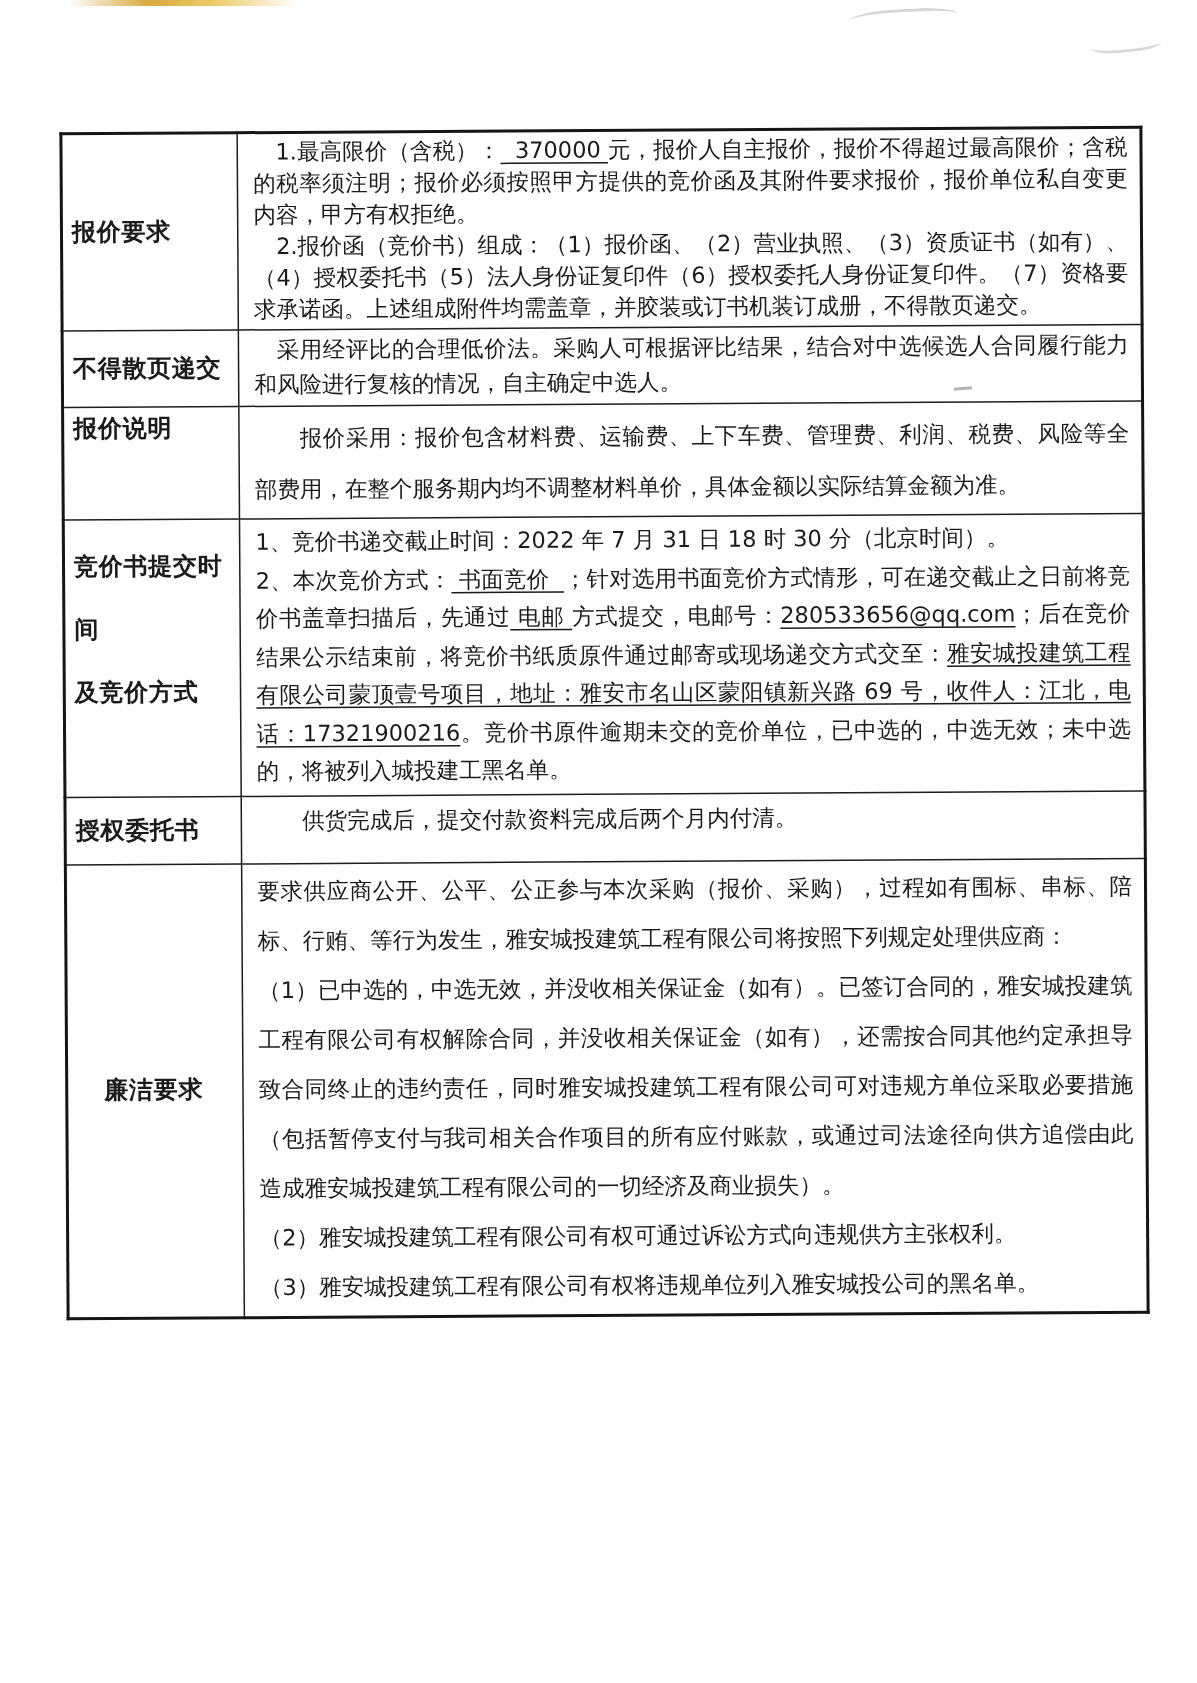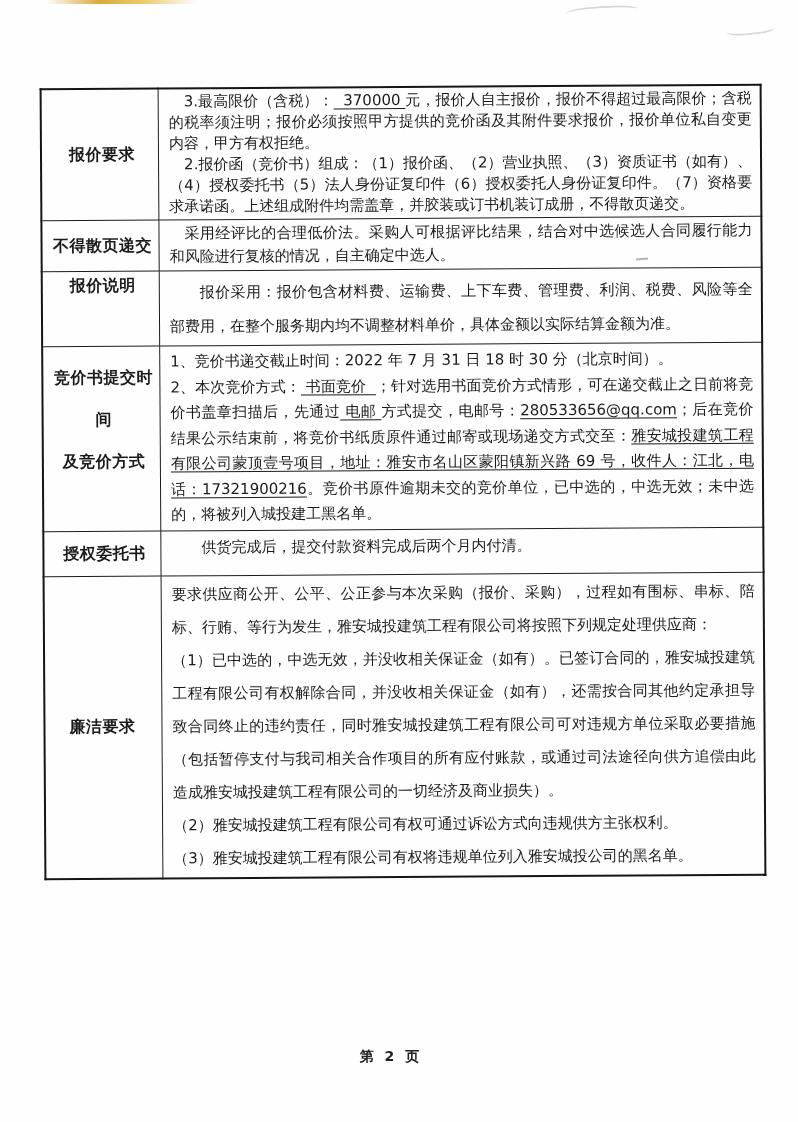--- a/index.html
+++ b/index.html
@@ -24,21 +24,21 @@
   
   .doc-table{
     position:absolute;left:42px;top:86px;width:722px;
     border-collapse:collapse;table-layout:fixed;
     border:2.4px solid #151515;
     transform:rotate(-0.35deg);
   }
   .doc-table td{border:1.6px solid #1d1d1d;vertical-align:middle;overflow:hidden;}
   .label-cell{
     width:108px;font-weight:bold;font-size:16px;line-height:24px;
-    padding:2px 2px 2px 6px;white-space:pre-line;letter-spacing:.5px;text-align:center;
+    padding:2px 2px 2px 6px;white-space:pre-line;letter-spacing:.5px;
   }
   .content-cell{padding:2px 8px 2px 10px;font-size:15px;}
   .content-cell p{margin:0;text-align:justify;}
   .u{text-decoration:underline;text-underline-offset:3px;}
 
   .row-0 td{height:106px;}
   .row-0 .content-cell{line-height:21px;}
   .row-0 p{text-indent:1em;}
 
   .row-1 td{height:44px;}
@@ -74,21 +74,21 @@
   <div class="strip-yellow"></div>
   <div class="mark-1"></div>
   <div class="mark-2"></div>
   <div class="mark-3"></div>
 
   <table class="doc-table">
     <tbody id="table-body">
         <tr class="row-0">
           <td class="label-cell">报价要求</td>
           <td class="content-cell">
-            <p><span>3.最高限价（含税）：</span><span class="u">&nbsp;&nbsp;370000&nbsp;</span><span>元，报价人自主报价，报价不得超过最高限价；含税的税率须注明；报价必须按照甲方提供的竞价函及其附件要求报价，报价单位私自变更内容，甲方有权拒绝。</span></p>
+            <p><span>1.最高限价（含税）：</span><span class="u">&nbsp;&nbsp;370000&nbsp;</span><span>元，报价人自主报价，报价不得超过最高限价；含税的税率须注明；报价必须按照甲方提供的竞价函及其附件要求报价，报价单位私自变更内容，甲方有权拒绝。</span></p>
             <p><span>2.报价函（竞价书）组成：（1）报价函、（2）营业执照、（3）资质证书（如有）、（4）授权委托书（5）法人身份证复印件（6）授权委托人身份证复印件。（7）资格要求承诺函。上述组成附件均需盖章，并胶装或订书机装订成册，不得散页递交。</span></p>
           </td>
         </tr>
         <tr class="row-1">
           <td class="label-cell">不得散页递交</td>
           <td class="content-cell">
             <p><span>采用经评比的合理低价法。采购人可根据评比结果，结合对中选候选人合同履行能力和风险进行复核的情况，自主确定中选人。</span></p>
           </td>
         </tr>
         <tr class="row-2">
@@ -116,14 +116,13 @@
           <td class="content-cell">
             <p><span>要求供应商公开、公平、公正参与本次采购（报价、采购），过程如有围标、串标、陪标、行贿、等行为发生，雅安城投建筑工程有限公司将按照下列规定处理供应商：</span></p>
             <p><span>（1）已中选的，中选无效，并没收相关保证金（如有）。已签订合同的，雅安城投建筑工程有限公司有权解除合同，并没收相关保证金（如有），还需按合同其他约定承担导致合同终止的违约责任，同时雅安城投建筑工程有限公司可对违规方单位采取必要措施（包括暂停支付与我司相关合作项目的所有应付账款，或通过司法途径向供方追偿由此造成雅安城投建筑工程有限公司的一切经济及商业损失）。</span></p>
             <p><span>（2）雅安城投建筑工程有限公司有权可通过诉讼方式向违规供方主张权利。</span></p>
             <p><span>（3）雅安城投建筑工程有限公司有权将违规单位列入雅安城投公司的黑名单。</span></p>
           </td>
         </tr>
       </tbody>
   </table>
 
-  <div class="footer">第 2 页</div>
 </div>
 
 </body></html>

